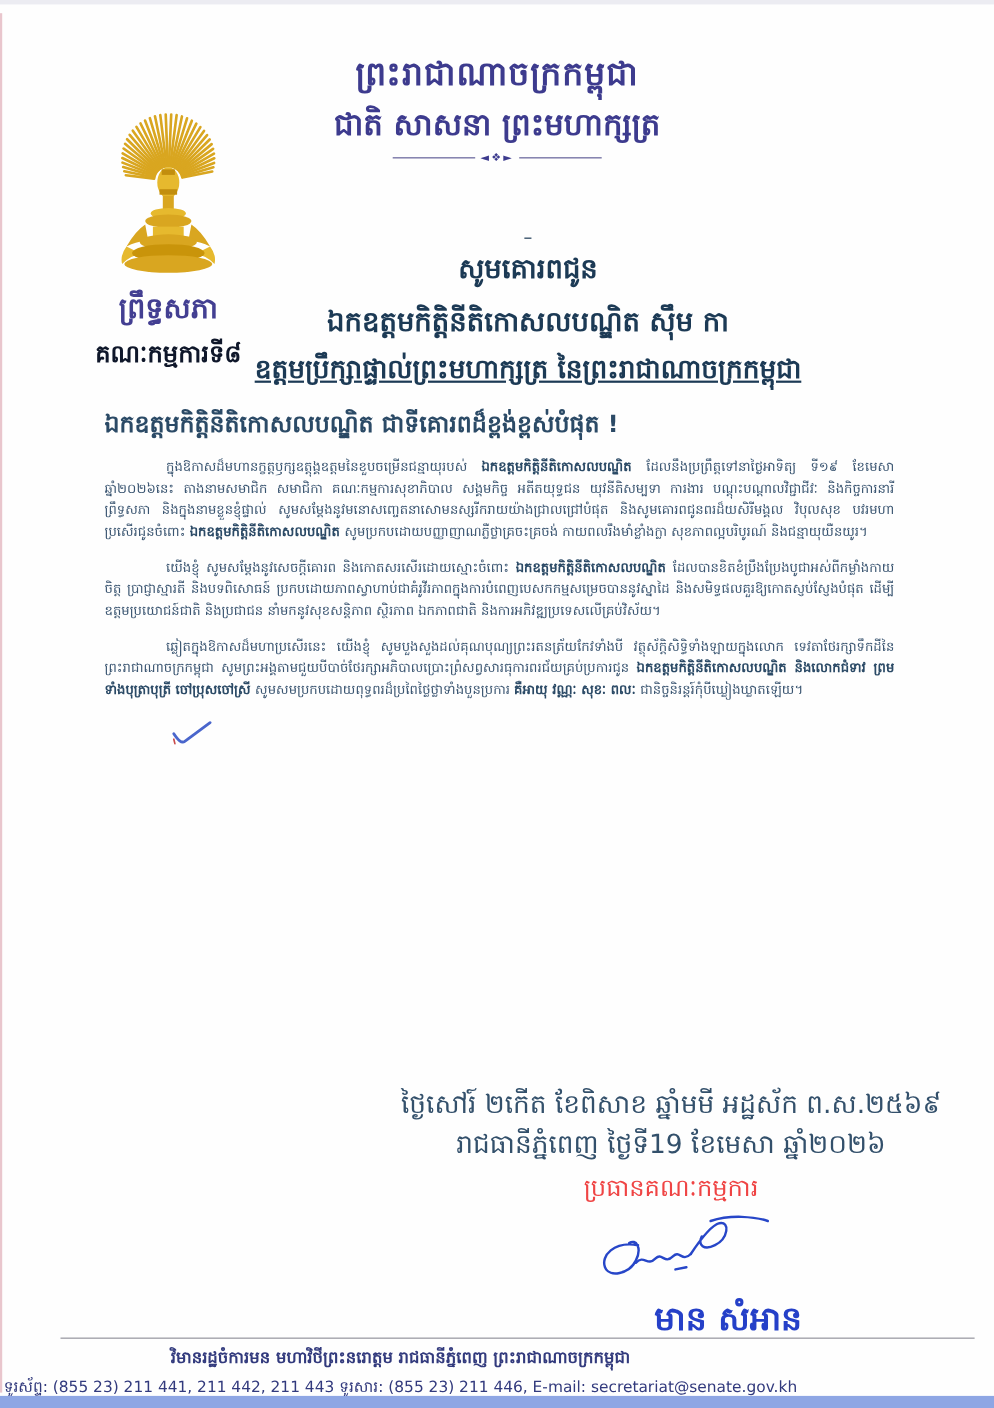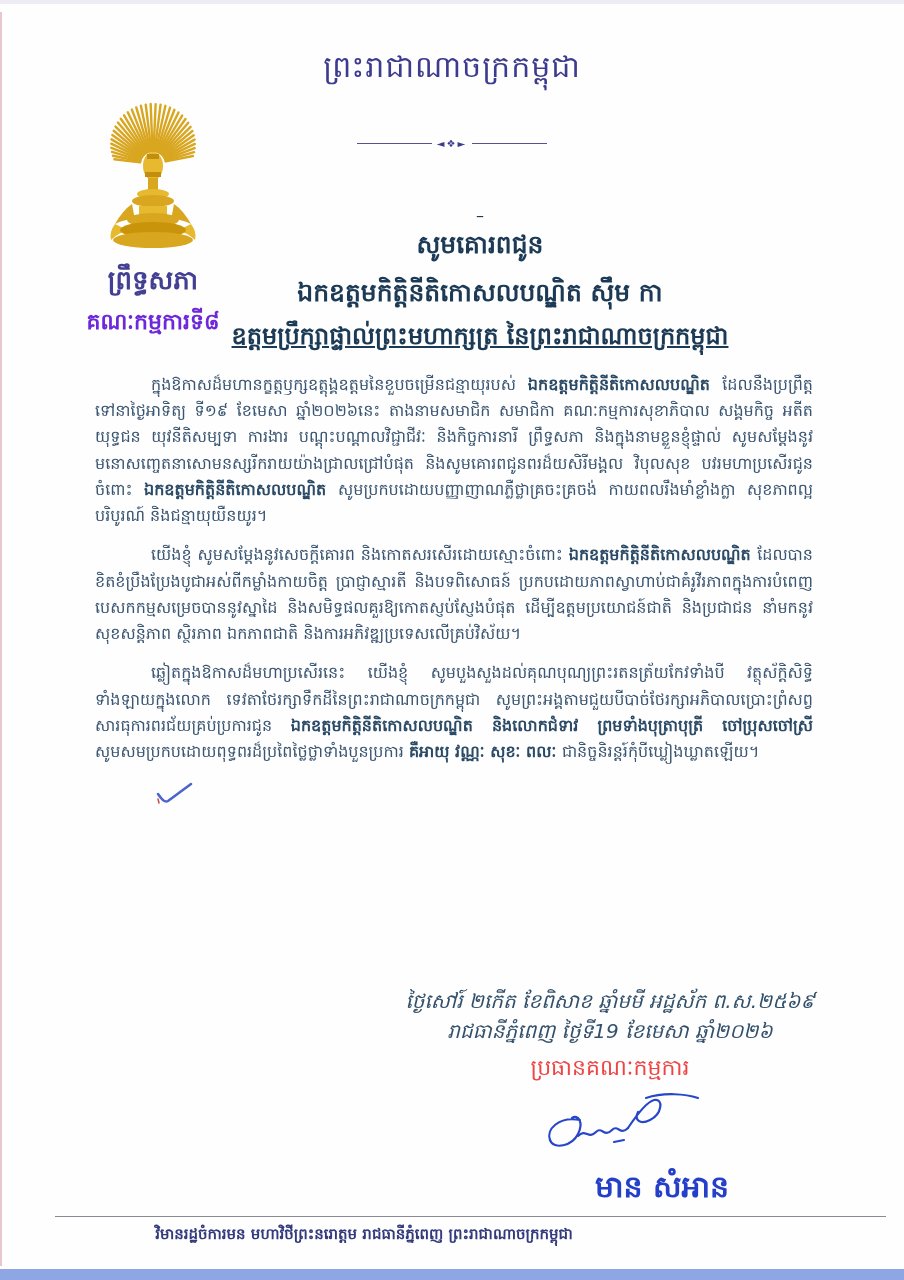--- a/index.html
+++ b/index.html
@@ -3,71 +3,72 @@
 <meta charset="utf-8">
 <style>
   html,body{margin:0;padding:0;}
   body{background:#ffffff;font-family:"DejaVu Sans",sans-serif;}
   .page{position:relative;width:904px;height:1280px;background:#fefefe;overflow:hidden;}
   .edge-top{position:absolute;top:0;left:0;right:0;height:4px;background:#ececf2;}
   .edge-left{position:absolute;top:12px;bottom:14px;left:0;width:2px;background:#e9c6cd;}
   .edge-bottom{position:absolute;bottom:0;left:0;right:0;height:11px;background:#8ea6e4;}
 
   
-  .hdr{position:absolute;left:0;width:904px;text-align:center;color:#3d3b8e;font-weight:400;}
+  .hdr{position:absolute;left:0;width:904px;text-align:center;color:#3d3b8e;font-weight:700;}
   .hdr1{top:48px;font-size:30px;letter-spacing:1px;}
   .hdr2{top:96px;font-size:28px;}
   .divider{position:absolute;top:138px;left:357px;width:190px;display:flex;align-items:center;justify-content:center;color:#3d3b8e;}
   .divider .rule{flex:1;height:1px;background:#55528f;}
   .divider .orn{font-size:10px;padding:0 5px;letter-spacing:2px;color:#3d3b8e;}
 
   
   .emblem-col{position:absolute;left:58px;top:92px;width:190px;text-align:center;}
   .emblem-col svg{display:block;margin:0 auto;}
   .inst{margin-top:4px;font-size:26px;font-weight:700;color:#433f92;}
-  .comm{margin-top:6px;font-size:22px;font-weight:800;color:#6d28d9;}
+  .comm{margin-top:6px;font-size:22px;font-weight:800;color:#0f172a;}
 
   
   .title-col{position:absolute;left:150px;top:205px;width:660px;text-align:center;color:#1c3a55;}
   .t1{font-size:27px;font-weight:800;}
   .tdash{font-size:16px;line-height:10px;margin-top:6px;color:#1c3a55;}
   .t2{font-size:25px;font-weight:800;margin-top:8px;}
   .t3{font-size:25px;font-weight:800;margin-top:12px;}
   .t3 .vip-name{font-weight:900;margin-top:16px;}
   .t4{font-size:24px;font-weight:800;margin-top:8px;text-decoration:underline;}
 
   
   .body-block{position:absolute;left:95px;top:372px;width:718px;color:#3a5571;}
   .salutation{font-size:21.5px;font-weight:800;color:#2b4a66;margin-bottom:12px;}
-  .para{font-size:16px;line-height:1.64;text-align:justify;text-indent:56px;margin:0 0 13px 0;}
+  .para{font-size:12px;line-height:1.64;text-align:justify;text-indent:56px;margin:0 0 13px 0;}
   .para .b,.closing .b{font-weight:800;color:#2b4a66;}
   .closing{font-size:20px;line-height:1.6;text-indent:56px;margin-top:2px;white-space:nowrap;}
   .tick{display:inline-block;vertical-align:-6px;margin-left:4px;}
 
   
   .signoff{position:absolute;left:330px;top:986px;width:560px;text-align:center;color:#33506b;}
-  .dateline{font-size:20px;line-height:1.5;font-style:italic;}
+  .dateline{font-size:24px;line-height:1.5;}
   .signer-title{font-size:22px;font-weight:400;color:#ef4444;margin-top:8px;}
   .sig-wrap{margin-top:4px;transform:translateX(18px);}
   .signer-name{font-size:30px;font-weight:800;color:#2540c8;margin-top:0;transform:translateX(52px);}
 
   
   .footer-rule{position:absolute;top:1216px;left:55px;right:18px;height:1px;background:#8a8a94;}
   .footer{position:absolute;top:1224px;left:0;width:728px;text-align:center;color:#323a7d;}
   .f1{font-size:15px;font-weight:700;}
   .f2{font-size:14px;margin-top:5px;}
 </style>
 </head>
 <body>
 
 <div class="page">
   <div class="edge-top"></div>
   <div class="edge-left"></div>
 
   <div class="hdr hdr1">ព្រះរាជាណាចក្រកម្ពុជា</div>
+  <div class="hdr hdr2">ជាតិ សាសនា ព្រះមហាក្សត្រ</div>
   <div class="divider">
     <span class="rule"></span>
     <span class="orn">◄❖►</span>
     <span class="rule"></span>
   </div>
 
   <div class="emblem-col">
     <svg id="emblem" width="104" height="168" viewBox="0 0 104 168">
       <g id="rays" stroke="#d9a620" stroke-width="2.4" stroke-linecap="round">
           <line x1="39.09473111651135" y1="70.43346399822424" x2="13.391340372079021" y2="67.31339828456989"></line>
@@ -130,20 +131,21 @@
     <div class="t2">សូមគោរពជូន</div>
     <div class="t3">
       <span>ឯកឧត្តមកិត្តិនីតិកោសលបណ្ឌិត</span>
       <span> </span>
       <span class="vip-name">ស៊ឹម កា</span>
     </div>
     <div class="t4">ឧត្តមប្រឹក្សាផ្ទាល់ព្រះមហាក្សត្រ នៃព្រះរាជាណាចក្រកម្ពុជា</div>
   </div>
 
   <div class="body-block">
+    <div class="salutation">ឯកឧត្តមកិត្តិនីតិកោសលបណ្ឌិត ជាទីគោរពដ៏ខ្ពង់ខ្ពស់បំផុត !</div>
     <p class="para"><span>ក្នុងឱកាសដ៏មហានក្ខត្តឫក្សឧត្តុង្គឧត្តមនៃខួបចម្រើនជន្មាយុរបស់ </span><span class="b">ឯកឧត្តមកិត្តិនីតិកោសលបណ្ឌិត </span><span>ដែលនឹងប្រព្រឹត្តទៅនាថ្ងៃអាទិត្យ ទី១៩ ខែមេសា ឆ្នាំ២០២៦នេះ តាងនាមសមាជិក សមាជិកា គណៈកម្មការសុខាភិបាល សង្គមកិច្ច អតីតយុទ្ធជន យុវនីតិសម្បទា ការងារ បណ្តុះបណ្តាលវិជ្ជាជីវៈ និងកិច្ចការនារី ព្រឹទ្ធសភា និងក្នុងនាមខ្លួនខ្ញុំផ្ទាល់ សូមសម្តែងនូវមនោសញ្ចេតនាសោមនស្សរីករាយយ៉ាងជ្រាលជ្រៅបំផុត និងសូមគោរពជូនពរដ៏យសិរីមង្គល វិបុលសុខ បវរមហាប្រសើរជូនចំពោះ </span><span class="b">ឯកឧត្តមកិត្តិនីតិកោសលបណ្ឌិត </span><span>សូមប្រកបដោយបញ្ញាញាណភ្លឺថ្លាគ្រចះគ្រចង់ កាយពលរឹងមាំខ្លាំងក្លា សុខភាពល្អបរិបូរណ៍ និងជន្មាយុយឺនយូរ។</span></p>
     <p class="para"><span>យើងខ្ញុំ សូមសម្តែងនូវសេចក្តីគោរព និងកោតសរសើរដោយស្មោះចំពោះ </span><span class="b">ឯកឧត្តមកិត្តិនីតិកោសលបណ្ឌិត </span><span>ដែលបានខិតខំប្រឹងប្រែងបូជាអស់ពីកម្លាំងកាយចិត្ត ប្រាជ្ញាស្មារតី និងបទពិសោធន៍ ប្រកបដោយភាពស្វាហាប់ជាគំរូវីរភាពក្នុងការបំពេញបេសកកម្មសម្រេចបាននូវស្នាដៃ និងសមិទ្ធផលគួរឱ្យកោតស្ញប់ស្ញែងបំផុត ដើម្បីឧត្តមប្រយោជន៍ជាតិ និងប្រជាជន នាំមកនូវសុខសន្តិភាព ស្ថិរភាព ឯកភាពជាតិ និងការអភិវឌ្ឍប្រទេសលើគ្រប់វិស័យ។</span></p>
     <p class="para"><span>ឆ្លៀតក្នុងឱកាសដ៏មហាប្រសើរនេះ យើងខ្ញុំ សូមបួងសួងដល់គុណបុណ្យព្រះរតនត្រ័យកែវទាំងបី វត្ថុស័ក្តិសិទ្ធិទាំងឡាយក្នុងលោក ទេវតាថែរក្សាទឹកដីនៃព្រះរាជាណាចក្រកម្ពុជា សូមព្រះអង្គតាមជួយបីបាច់ថែរក្សាអភិបាលប្រោះព្រំសព្វសារធុការពរជ័យគ្រប់ប្រការជូន </span><span class="b">ឯកឧត្តមកិត្តិនីតិកោសលបណ្ឌិត និងលោកជំទាវ ព្រមទាំងបុត្រាបុត្រី ចៅប្រុសចៅស្រី </span><span>សូមសមប្រកបដោយពុទ្ធពរដ៏ប្រពៃថ្លៃថ្លាទាំងបួនប្រការ </span><span class="b">គឺអាយុ វណ្ណៈ សុខៈ ពលៈ </span><span>ជានិច្ចនិរន្តរ៍កុំបីឃ្លៀងឃ្លាតឡើយ។</span></p>
     <div class="closing">
       <svg class="tick" width="40" height="26" viewBox="0 0 40 26">
         <path d="M3 13 C7 19 10 22 13 20 L36 3" fill="none" stroke="#4a66cc" stroke-width="2.6" stroke-linecap="round"></path>
         <path d="M3 18 L4 22" stroke="#c94b4b" stroke-width="1.5" stroke-linecap="round"></path>
       </svg>
     </div>
   </div>
@@ -162,16 +164,17 @@
           <path d="M86 52 L96 50"></path>
         </g>
       </svg>
     </div>
     <div class="signer-name">មាន​ សំអាន</div>
   </div>
 
   <div class="footer-rule"></div>
   <div class="footer">
     <div class="f1">វិមានរដ្ឋចំការមន មហាវិថីព្រះនរោត្តម រាជធានីភ្នំពេញ ព្រះរាជាណាចក្រកម្ពុជា</div>
+    <div class="f2">ទូរស័ព្ទ: (855 23) 211 441, 211 442, 211 443 ទូរសារ: (855 23) 211 446, E-mail: secretariat@senate.gov.kh</div>
   </div>
 
   <div class="edge-bottom"></div>
 </div>
 
 </body></html>

